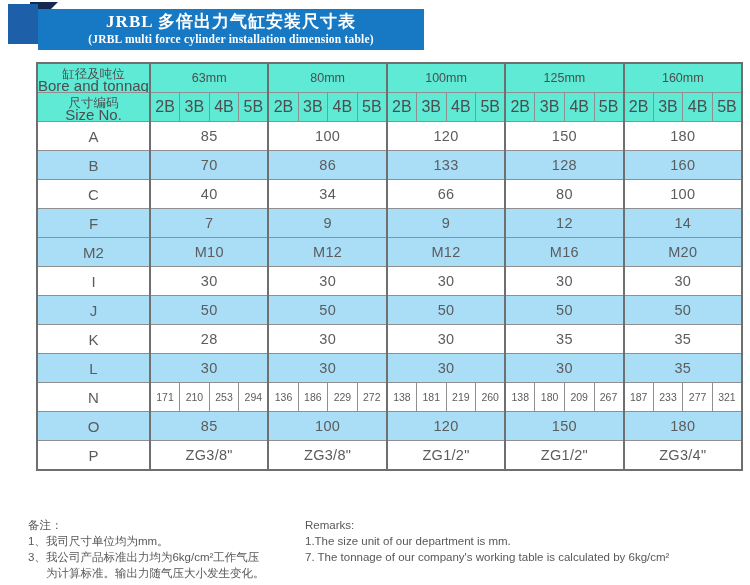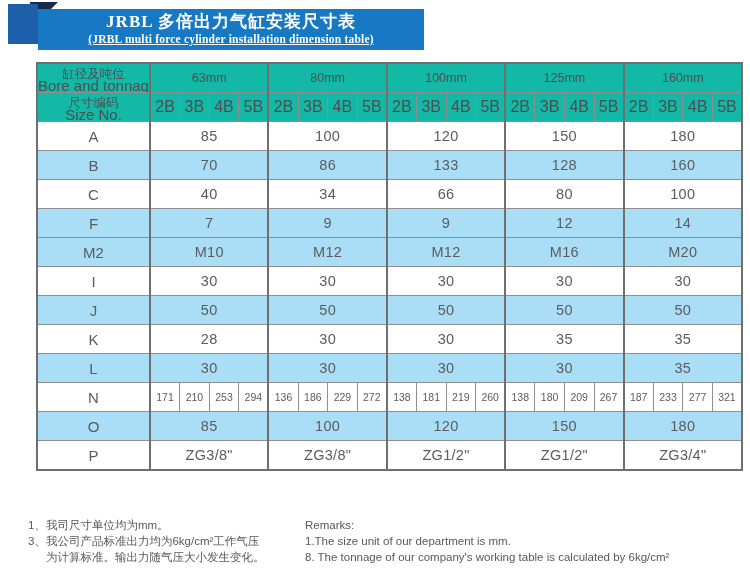--- a/index.html
+++ b/index.html
@@ -25,21 +25,21 @@
     color: #ffffff;
     text-align: center;
     font-family: "Liberation Serif", serif;
     font-weight: bold;
     z-index: 2;
   }
   .banner-rect .t1 {
     font-size: 17px; line-height: 22px; margin-top: 2px; letter-spacing: 1px;
   }
   .banner-rect .t2 {
-    font-size: 11.5px; line-height: 13px; letter-spacing: 0.2px; text-decoration: underline;
+    font-size: 11.5px; line-height: 13px; letter-spacing: 0.2px;
   }
   .banner-square {
     position: absolute; left: 8px; top: 4px;
     width: 30px; height: 40px;
     background: #1d5fa9;
     z-index: 3;
   }
   
   table.dims {
     position: absolute; left: 36px; top: 62px;
@@ -53,21 +53,21 @@
     text-align: center;
     vertical-align: middle;
     padding: 0;
     height: 28px;
     color: #5b5c5e;
     font-weight: normal;
     overflow: hidden;
     white-space: nowrap;
   }
   table.dims .gs { border-left: 2px solid #6f6f6f; }
-  table.dims thead th { background: #14b8a6; color: #4d4e50; }
+  table.dims thead th { background: #5eead4; color: #4d4e50; }
   .corner .c-cn { font-size: 12.5px; line-height: 14px; padding-top: 1px; }
   .corner .c-en { font-size: 15px;   line-height: 10px; text-decoration: underline; }
   .bore-cell { font-size: 12.5px; }
   .code-cell { font-size: 16px; }
   .label-cell { font-size: 15px; background: #ffffff; }
   .value-cell { font-size: 14.5px; letter-spacing: 0.3px; }
   .value-cell.small { font-size: 10.5px; letter-spacing: 0; }
   tr.tint td { background: #aadef6; }
   tr.plain td { background: #ffffff; }
   
@@ -247,21 +247,22 @@
         <td colspan="4" class="value-cell gs">ZG3/8"</td>
         <td colspan="4" class="value-cell gs">ZG3/8"</td>
         <td colspan="4" class="value-cell gs">ZG1/2"</td>
         <td colspan="4" class="value-cell gs">ZG1/2"</td>
         <td colspan="4" class="value-cell gs">ZG3/4"</td>
       </tr>
     </tbody>
 </table>
 
 <div class="notes notes-cn">
+  <div class="line">备注：</div>
   <div class="line">1、我司尺寸单位均为mm。</div>
   <div class="line">3、我公司产品标准出力均为6kg/cm²工作气压</div>
   <div class="line indent">为计算标准。输出力随气压大小发生变化。</div>
 </div>
 <div class="notes notes-en">
   <div class="line">Remarks:</div>
   <div class="line">1.The size unit of our department is mm.</div>
-  <div class="line">8. The tonnage of our company's working table is calculated by 6kg/cm²</div>
+  <div class="line">7. The tonnage of our company's working table is calculated by 6kg/cm²</div>
 </div>
 
 </body></html>

